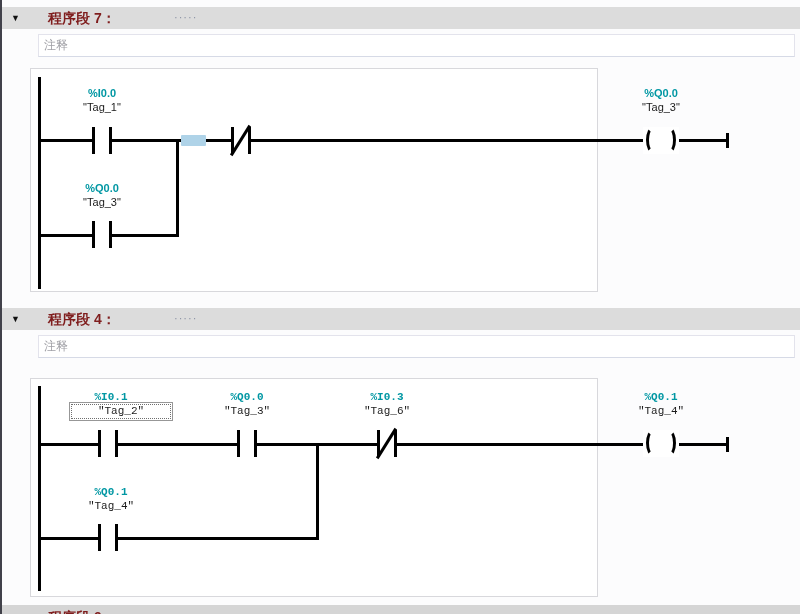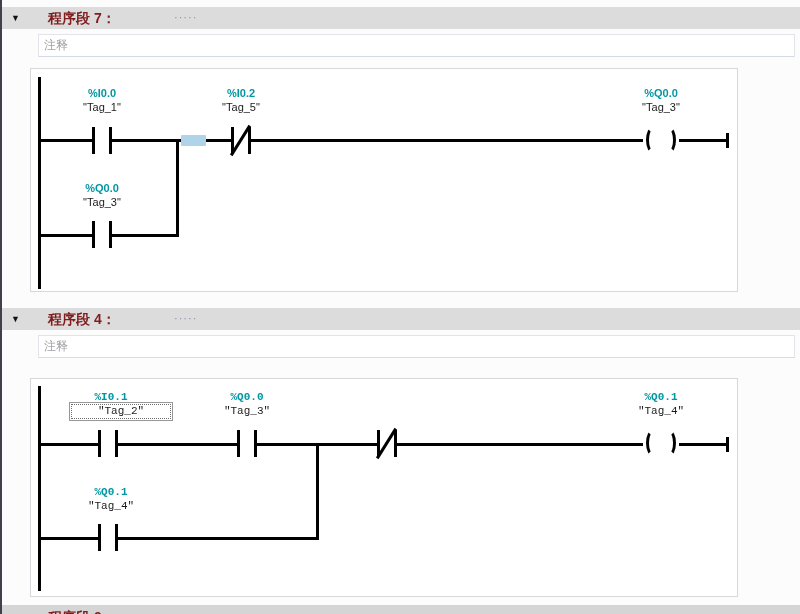--- a/index.html
+++ b/index.html
@@ -12,21 +12,21 @@
   .tri{position:absolute;left:9px;top:0;font-size:9px;line-height:22px;color:#111;cursor:pointer;}
   .net-title{position:absolute;left:46px;top:0;font-size:14px;font-weight:bold;color:#7f1d1d;line-height:22px;white-space:pre;}
   .net-dots{position:absolute;left:172px;top:0;font-size:11px;line-height:21px;letter-spacing:1px;color:#8c93a5;}
 
   
   .comment-field{position:absolute;left:38px;width:757px;height:23px;box-sizing:border-box;
     background:#fff;border:1px solid #e3e3ec;border-bottom-color:#d6dae6;
     font-size:12px;color:#a0a0a6;line-height:21px;padding-left:5px;}
 
   
-  .ladder-box{position:absolute;left:30px;width:708px;box-sizing:border-box;background:#fff;border:1px solid #d8d8dc;}
+  .ladder-box{position:absolute;left:30px;width:568px;box-sizing:border-box;background:#fff;border:1px solid #d8d8dc;}
   .hw{position:absolute;height:3px;background:#000;}
   .vw{position:absolute;width:3px;background:#000;}
   .term{position:absolute;width:3px;height:15px;background:#000;}
   .hl{position:absolute;width:25px;height:11px;background:#afd3e8;border-radius:1px;}
 
   
   .contact{position:absolute;width:20px;height:27px;background:#fff;}
   .cbar{position:absolute;top:0;width:3px;height:100%;background:#000;}
   .cbar.l{left:0}.cbar.r{right:0}
   .slash{position:absolute;left:8px;top:-4px;width:3px;height:35px;background:#000;transform:rotate(32deg);}
@@ -74,24 +74,20 @@
 
     <div class="lbl" style="left:11px;top:17px;">
       <div class="addr">%I0.0</div>
       <div class="name">"Tag_1"</div>
     </div>
     <div class="contact" style="left:61px;top:58px;">
       <i class="cbar l"></i>
       <i class="cbar r"></i>
     </div>
 
-    <div class="lbl" style="left:150px;top:17px;">
-      <div class="addr">%I0.2</div>
-      <div class="name">"Tag_5"</div>
-    </div>
     <div class="contact" style="left:200px;top:58px;">
       <i class="cbar l"></i>
       <i class="cbar r"></i>
       <i class="slash"></i>
     </div>
 
     <div class="lbl" style="left:570px;top:17px;">
       <div class="addr">%Q0.0</div>
       <div class="name">"Tag_3"</div>
     </div>
@@ -136,20 +132,24 @@
 
     <div class="lbl" style="left:156px;top:11px;">
       <div class="addr">%Q0.0</div>
       <div class="name">"Tag_3"</div>
     </div>
     <div class="contact" style="left:206px;top:51px;">
       <i class="cbar l"></i>
       <i class="cbar r"></i>
     </div>
 
+    <div class="lbl" style="left:296px;top:11px;">
+      <div class="addr">%I0.3</div>
+      <div class="name">"Tag_6"</div>
+    </div>
     <div class="contact" style="left:346px;top:51px;">
       <i class="cbar l"></i>
       <i class="cbar r"></i>
       <i class="slash"></i>
     </div>
 
     <div class="lbl" style="left:570px;top:11px;">
       <div class="addr">%Q0.1</div>
       <div class="name">"Tag_4"</div>
     </div>

